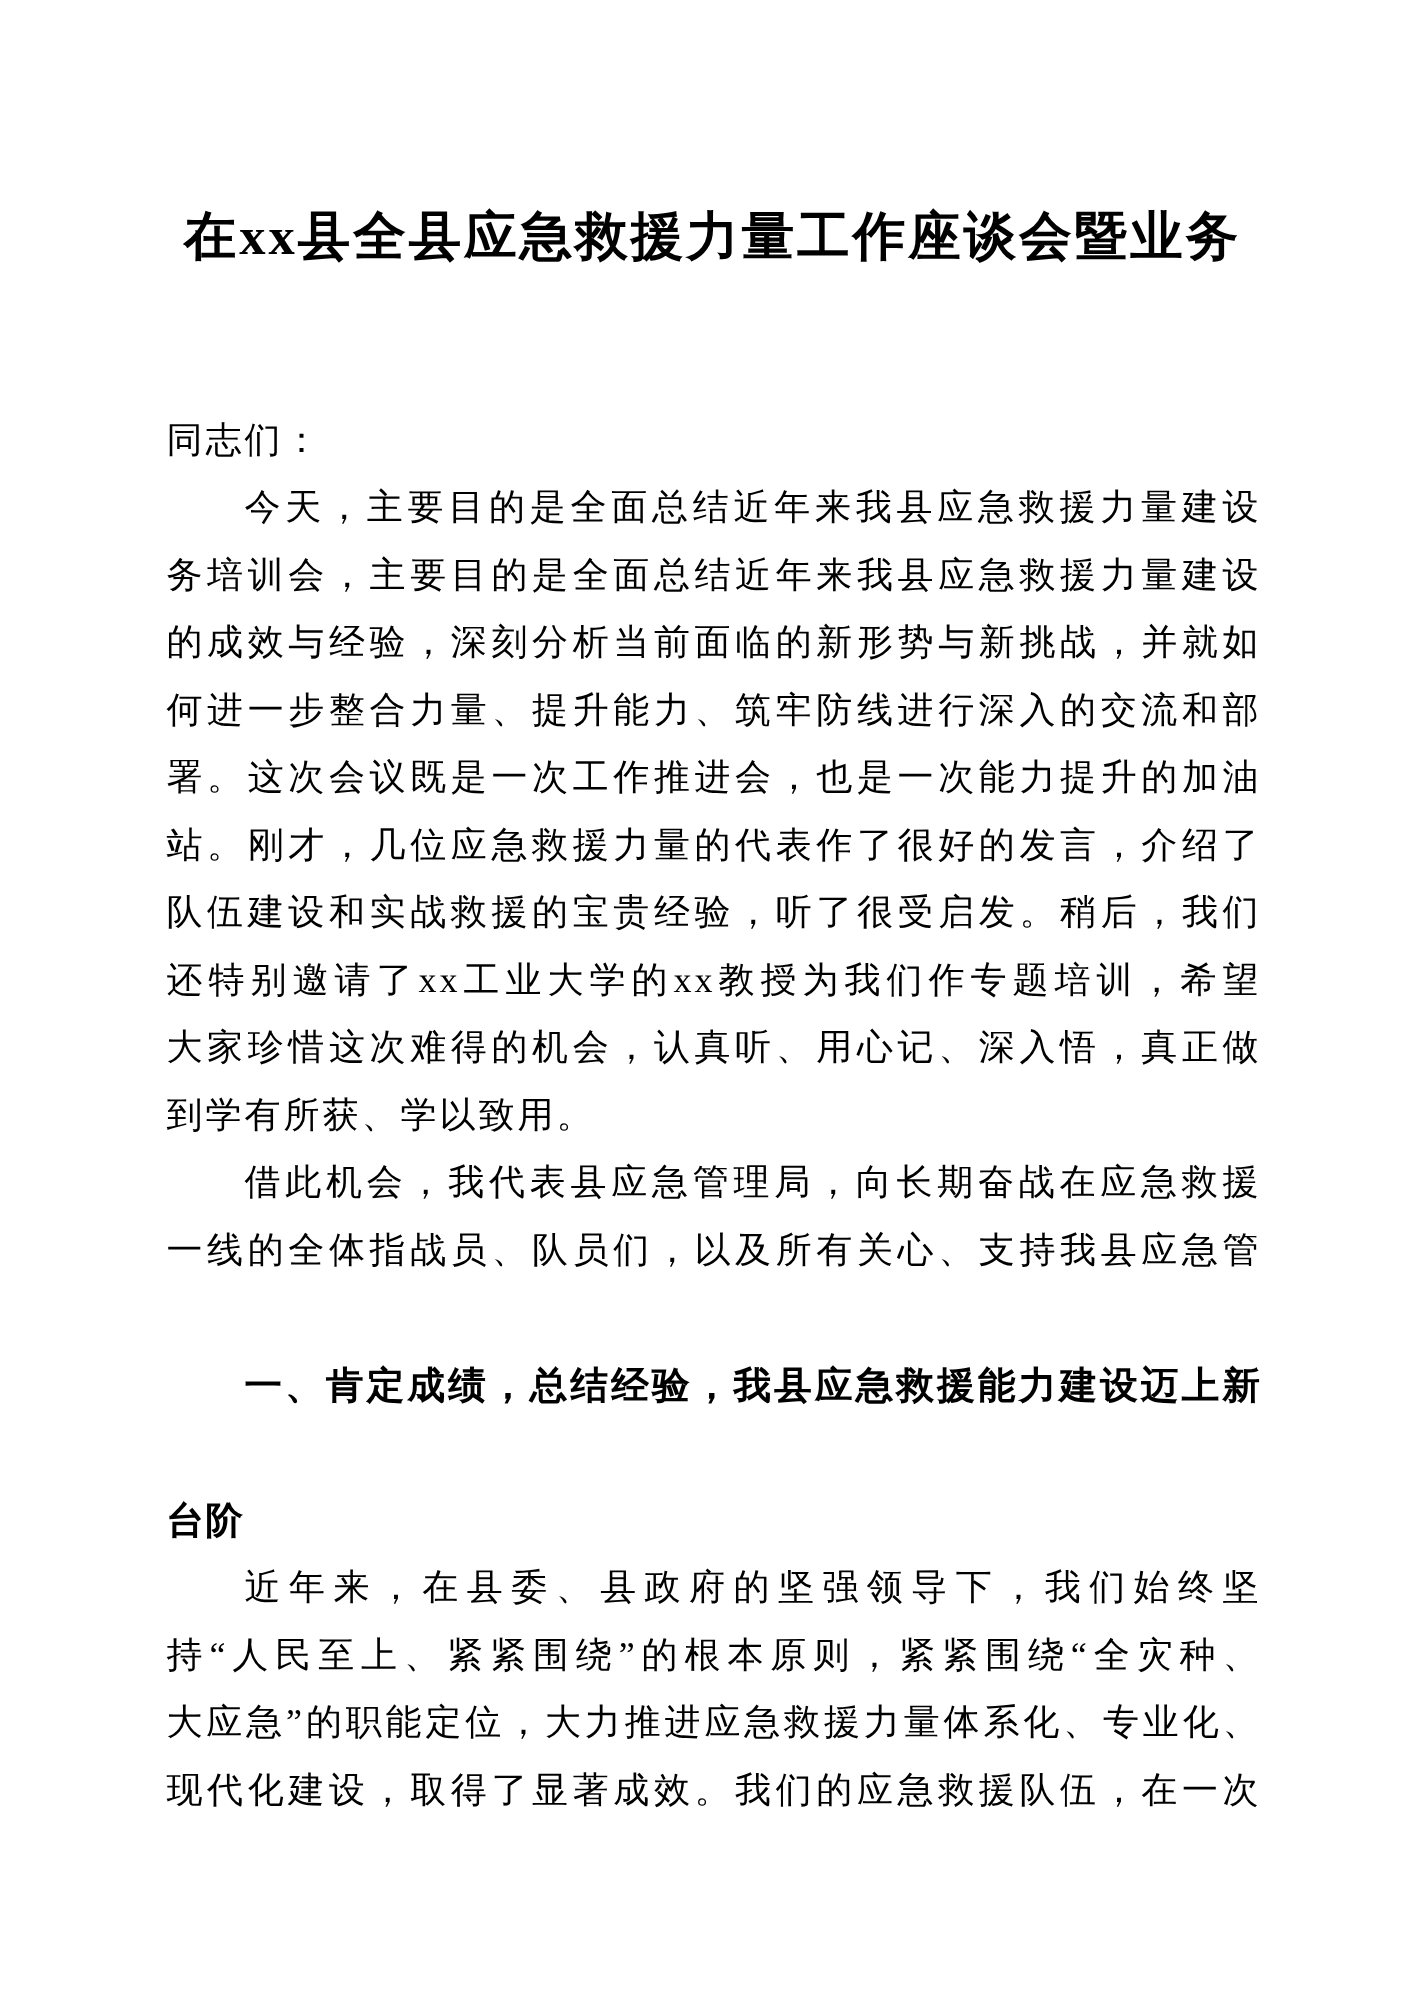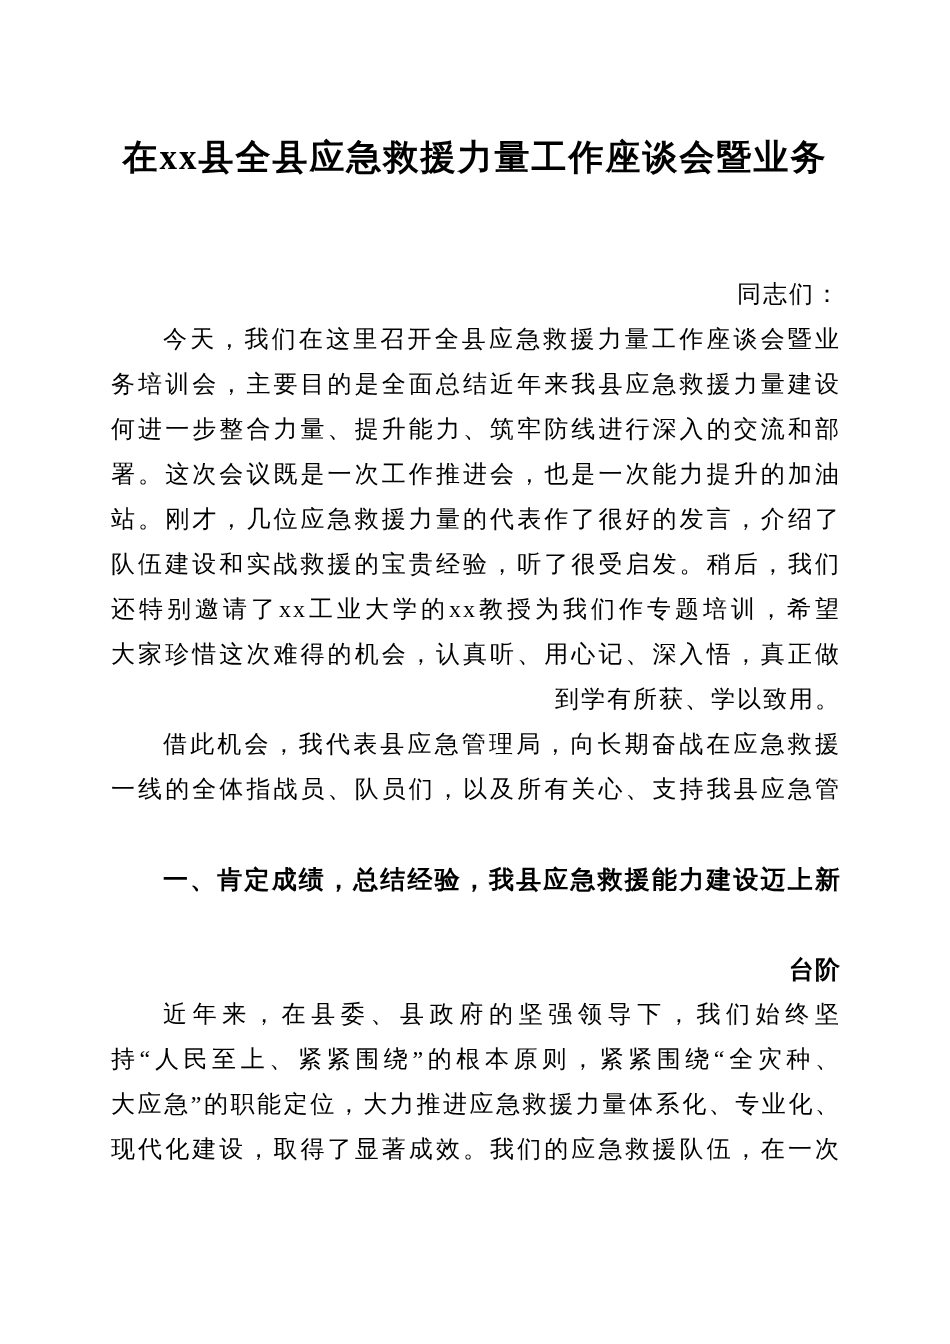--- a/index.html
+++ b/index.html
@@ -32,21 +32,20 @@
     left: 111px;
     width: 730px;
   }
   .line {
     height: 45px;
     line-height: 45px;
     font-size: 24px;
     letter-spacing: 2px;
     white-space: nowrap;
     overflow: visible;
-    text-align: right;
   }
   .line.fill {
     white-space: normal;
     text-align: justify;
     text-align-last: justify;
   }
   .line.indent { text-indent: 52px; }
   .line.heading {
     font-family: "Liberation Sans", "DejaVu Sans", sans-serif;
     font-weight: bold;
@@ -57,22 +56,23 @@
 </style>
 </head>
 <body>
 
 <div class="page">
   <h1 class="title">
     <span class="title-line">在xx县全县应急救援力量工作座谈会暨业务</span>
   </h1>
   <div class="doc-body" id="doc-body">
       <div class="line">同志们：</div>
-      <div class="line indent fill">今天，我们在这里召开全县应急救援力量工作座谈会暨业</div>
+      <div class="line indent fill">今天，主要目的是全面总结近年来我县应急救援力量建设</div>
       <div class="line fill">务培训会，主要目的是全面总结近年来我县应急救援力量建设</div>
+      <div class="line fill">的成效与经验，深刻分析当前面临的新形势与新挑战，并就如</div>
       <div class="line fill">何进一步整合力量、提升能力、筑牢防线进行深入的交流和部</div>
       <div class="line fill">署。这次会议既是一次工作推进会，也是一次能力提升的加油</div>
       <div class="line fill">站。刚才，几位应急救援力量的代表作了很好的发言，介绍了</div>
       <div class="line fill">队伍建设和实战救援的宝贵经验，听了很受启发。稍后，我们</div>
       <div class="line fill">还特别邀请了xx工业大学的xx教授为我们作专题培训，希望</div>
       <div class="line fill">大家珍惜这次难得的机会，认真听、用心记、深入悟，真正做</div>
       <div class="line">到学有所获、学以致用。</div>
       <div class="line indent fill">借此机会，我代表县应急管理局，向长期奋战在应急救援</div>
       <div class="line fill">一线的全体指战员、队员们，以及所有关心、支持我县应急管</div>
       <div class="line heading indent fill">一、肯定成绩，总结经验，我县应急救援能力建设迈上新</div>

